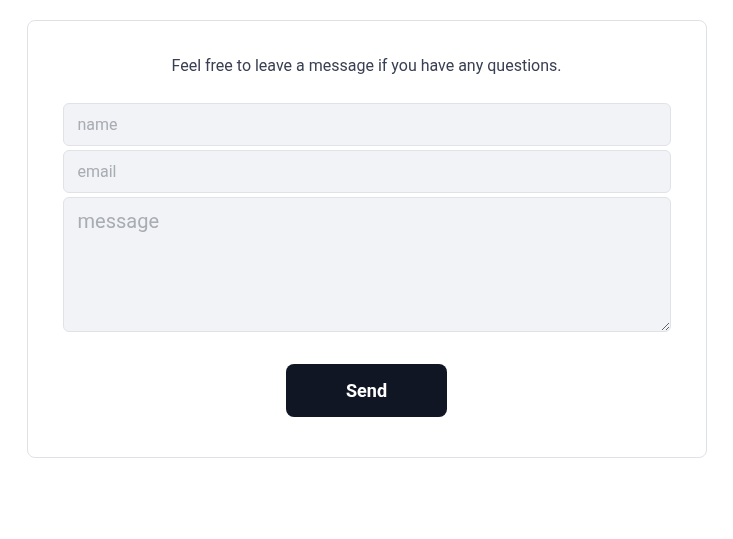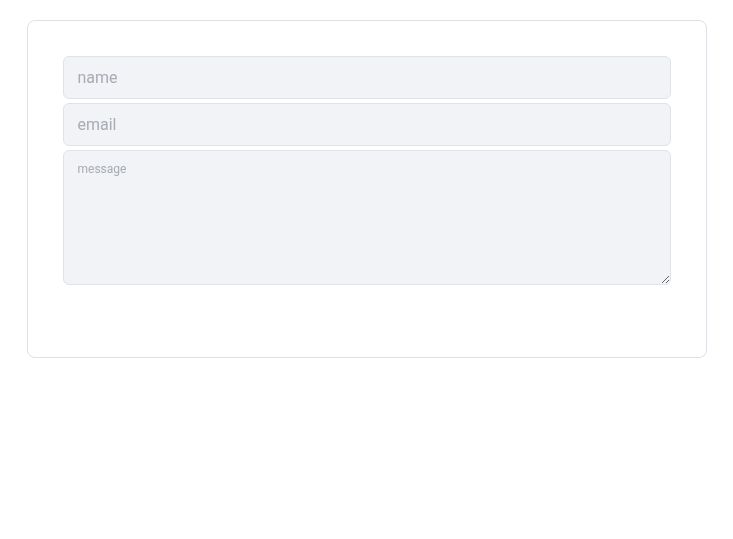--- a/index.html
+++ b/index.html
@@ -49,21 +49,21 @@
     }
     .field-input::placeholder {
       color: #a8acb3;
     }
     .field-textarea {
       width: 100%;
       background: #f1f3f6;
       border: 1px solid #dfe3e8;
       border-radius: 6px;
       padding: 11px 14px;
-      font-size: 12px;
+      font-size: 20px;
       color: #404040;
       margin-bottom: 28px;
       outline: none;
       font-family: inherit;
       height: 135px;
       resize: vertical;
     }
     .field-textarea::placeholder {
       color: #a8acb3;
     }
@@ -80,20 +80,24 @@
       font-size: 18px;
       font-weight: 700;
       cursor: pointer;
       font-family: inherit;
     }
   </style>
 </head>
 <body>
 
 <div class="card">
+  <p class="subtitle">Feel free to leave a message if you have any questions.</p>
 
   <input type="text" class="field-input" placeholder="name" style="">
 
   <input type="text" class="field-input" placeholder="email" style="">
 
   <textarea class="field-textarea" placeholder="message" style=""></textarea>
 
+  <div class="button-row">
+    <button class="send-button">Send</button>
+  </div>
 </div>
 
 </body></html>

